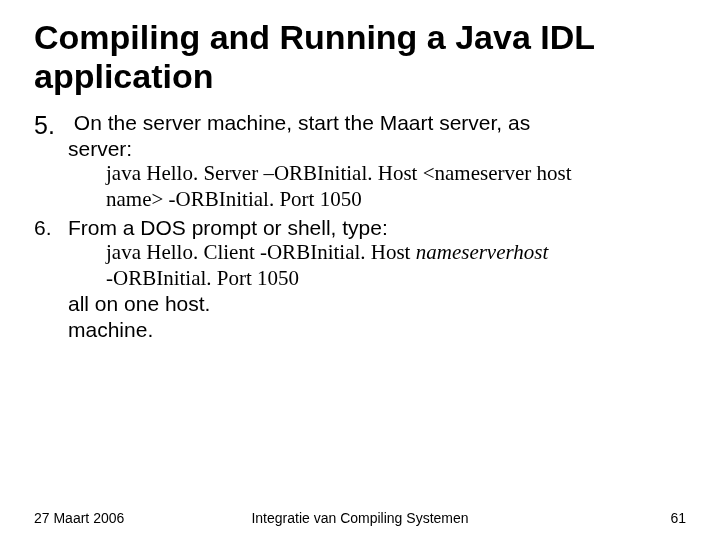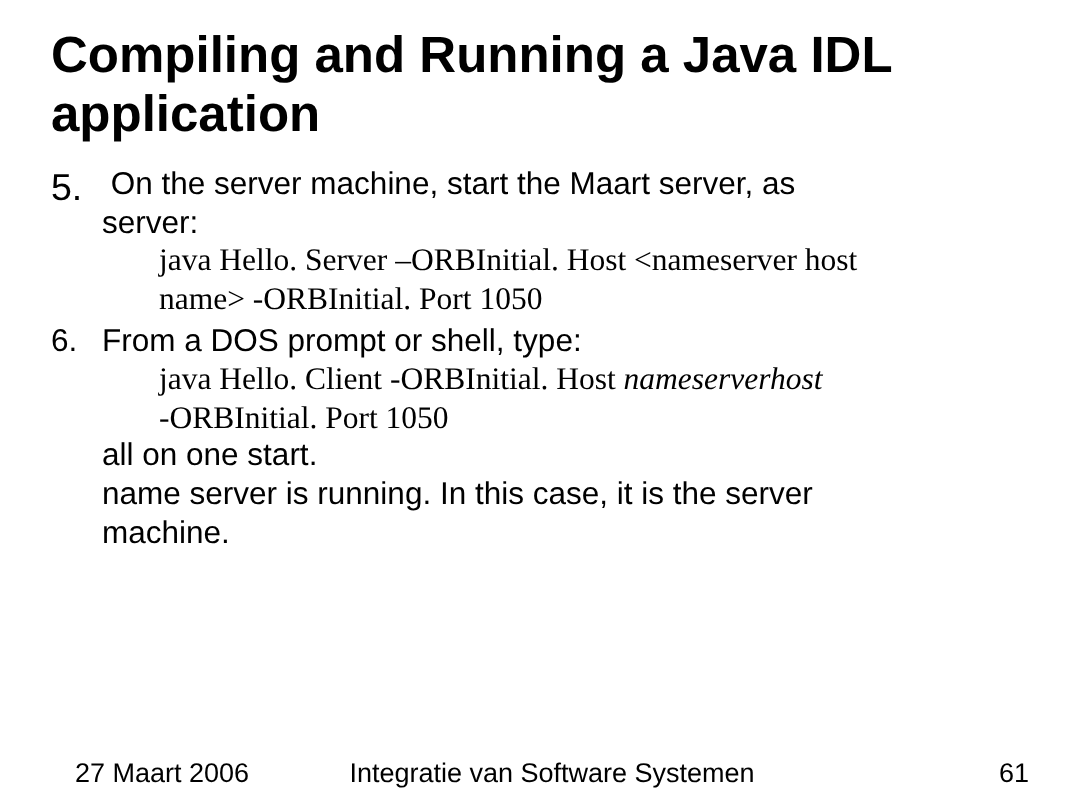--- a/index.html
+++ b/index.html
@@ -36,23 +36,23 @@
   .body {
     flex: 1;
   }
   .indent {
     padding-left: 38px;
     font-family: Liberation Serif, serif;
   }
   .footer {
     position: absolute;
     bottom: 14px;
-    left: 50px;
+    left: 34px;
     right: 34px;
-    font-size: 18px;
+    font-size: 14px;
     display: flex;
     justify-content: space-between;
     align-items: flex-end;
   }
   .footer-center {
     position: absolute;
     left: 0; right: 0;
     text-align: center;
   }
   .footer-left, .footer-right { position: relative; z-index: 1; }
@@ -75,25 +75,24 @@
   </div>
 
   <div class="item">
     <div class="num">6.</div>
     <div class="body">
       <div>From a DOS prompt or shell, type:</div>
       <div class="indent">
         <span>java Hello. Client -ORBInitial. Host </span><i>nameserverhost</i>
       </div>
       <div class="indent"> -ORBInitial. Port 1050</div>
-      <div>all on one start.</div>
-      <div>name server is running. In this case, it is the server</div>
+      <div>all on one host.</div>
       <div>machine.</div>
     </div>
   </div>
 
 </div>
 
 <div class="footer">
   <div class="footer-left">27 Maart 2006</div>
-  <div class="footer-center">Integratie van Software Systemen</div>
+  <div class="footer-center">Integratie van Compiling Systemen</div>
   <div class="footer-right">61</div>
 </div>
 
 </body></html>

